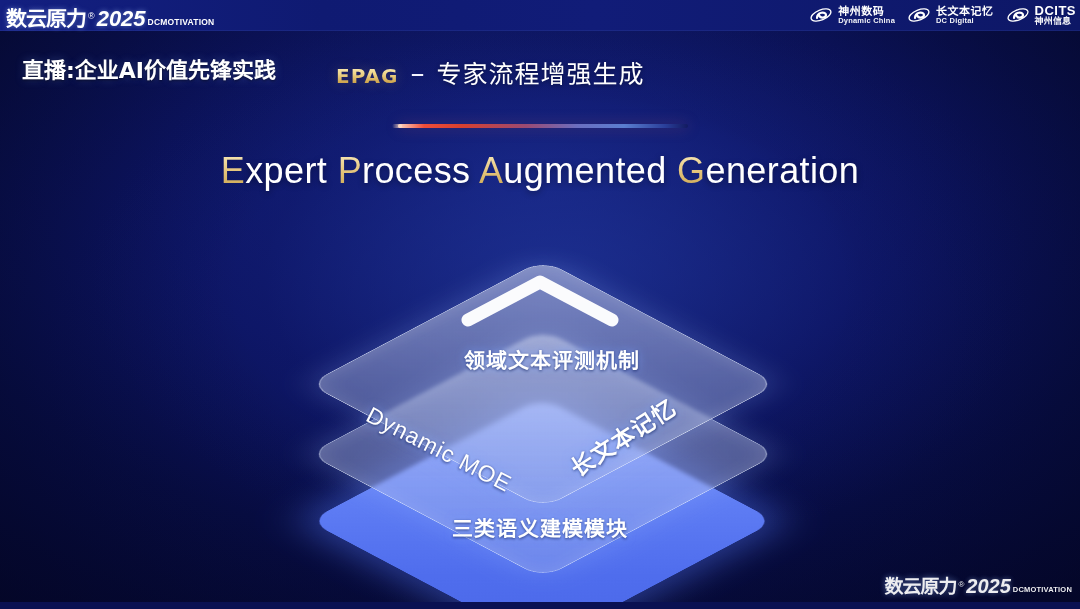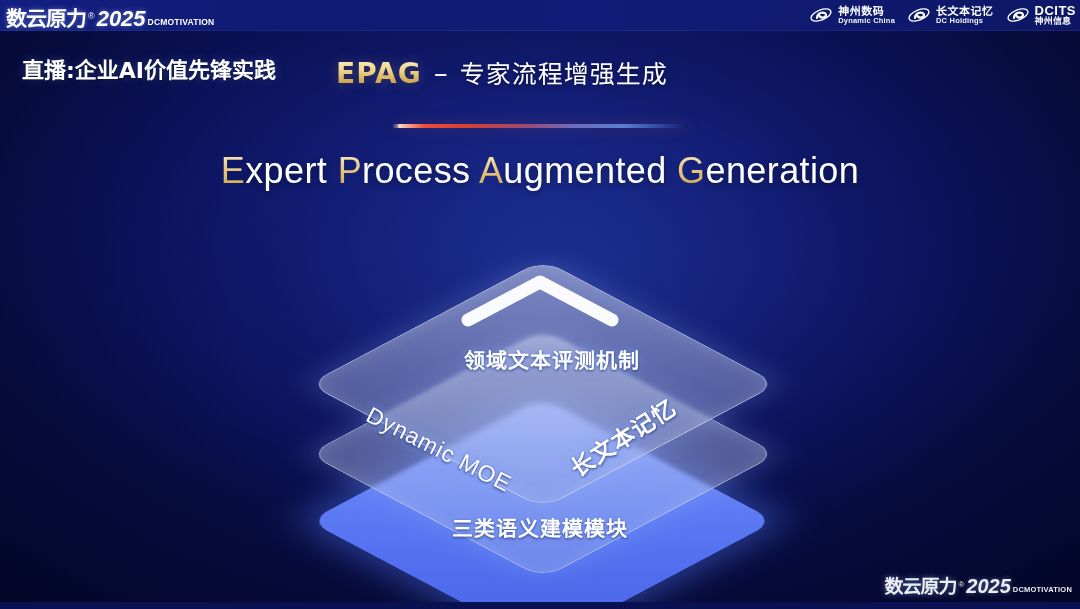--- a/index.html
+++ b/index.html
@@ -67,21 +67,21 @@
     letter-spacing:0px;
   }
 
   
   .title-row{
     position:absolute;left:336px;top:54px;z-index:6;
     display:flex;align-items:baseline;gap:0px;white-space:nowrap;
     font-family:"DejaVu Sans","Liberation Sans",sans-serif;
   }
   .title-epag{
-    font-size:28px;font-weight:700;letter-spacing:1px;
+    font-size:20px;font-weight:700;letter-spacing:1px;
     background:linear-gradient(180deg,#fdf3cf 0%,#f0d98f 40%,#d3ab55 72%,#b98d38 100%);
     -webkit-background-clip:text;background-clip:text;color:transparent;
     text-shadow:0 0 14px rgba(235,195,105,0.22);
   }
   .title-dash{font-size:28px;font-weight:400;color:#f3f4ff;padding:0 12px;}
   .title-cn{
     font-size:25px;font-weight:400;color:#ffffff;letter-spacing:1px;
     text-shadow:0 1px 4px rgba(0,0,0,0.45);
   }
 
@@ -223,21 +223,21 @@
 
       <div class="logo">
         <span class="swirl">
           <svg viewBox="0 0 48 44" width="24" height="22" aria-hidden="true">
             <ellipse cx="24" cy="22" rx="21" ry="10" fill="none" stroke="#ffffff" stroke-width="2.6" transform="rotate(-22 24 22)"></ellipse>
             <path d="M16 28 C16 16, 34 14, 34 22 C34 28, 22 30, 20 22" fill="none" stroke="#ffffff" stroke-width="4.4" stroke-linecap="round"></path>
           </svg>
         </span>
         <span class="ltext">
           <span class="ltop">长文本记忆</span>
-          <span class="lbot">DC Holdings</span>
+          <span class="lbot">DC Digital</span>
         </span>
       </div>
 
       <div class="logo dcits">
         <span class="swirl">
           <svg viewBox="0 0 48 44" width="24" height="22" aria-hidden="true">
             <ellipse cx="24" cy="22" rx="21" ry="10" fill="none" stroke="#ffffff" stroke-width="2.6" transform="rotate(-22 24 22)"></ellipse>
             <path d="M16 28 C16 16, 34 14, 34 22 C34 28, 22 30, 20 22" fill="none" stroke="#ffffff" stroke-width="4.4" stroke-linecap="round"></path>
           </svg>
         </span>

